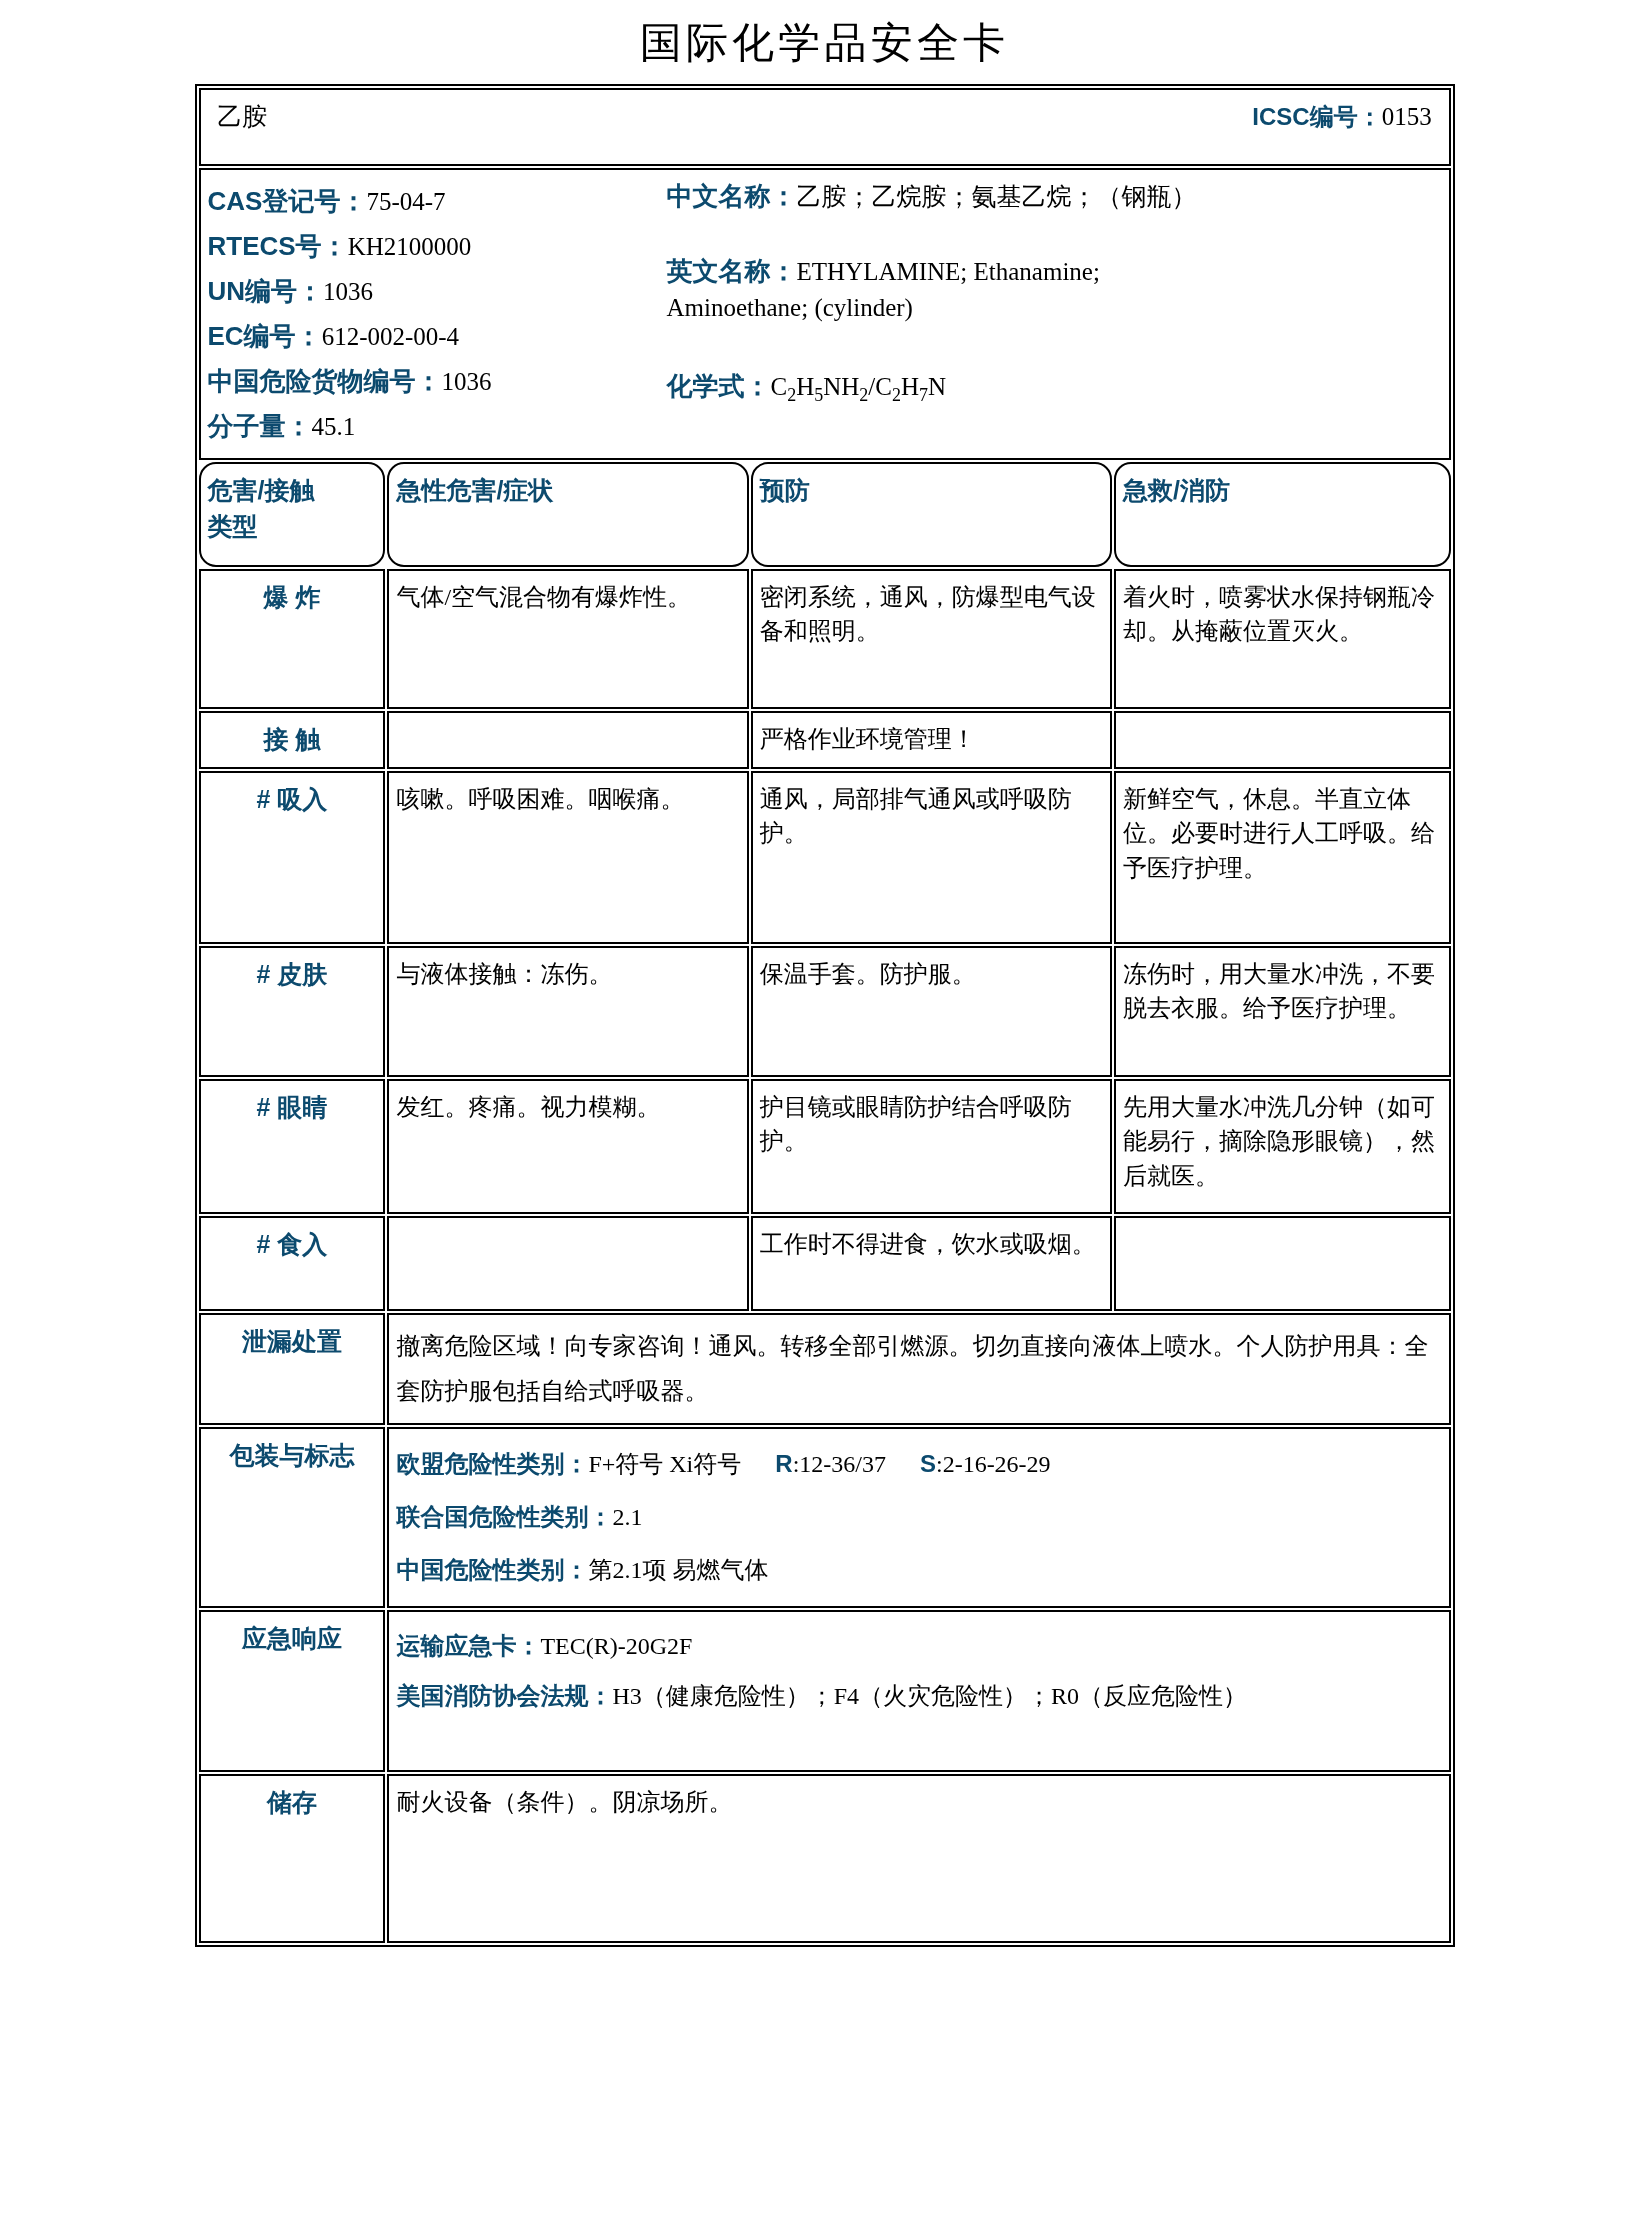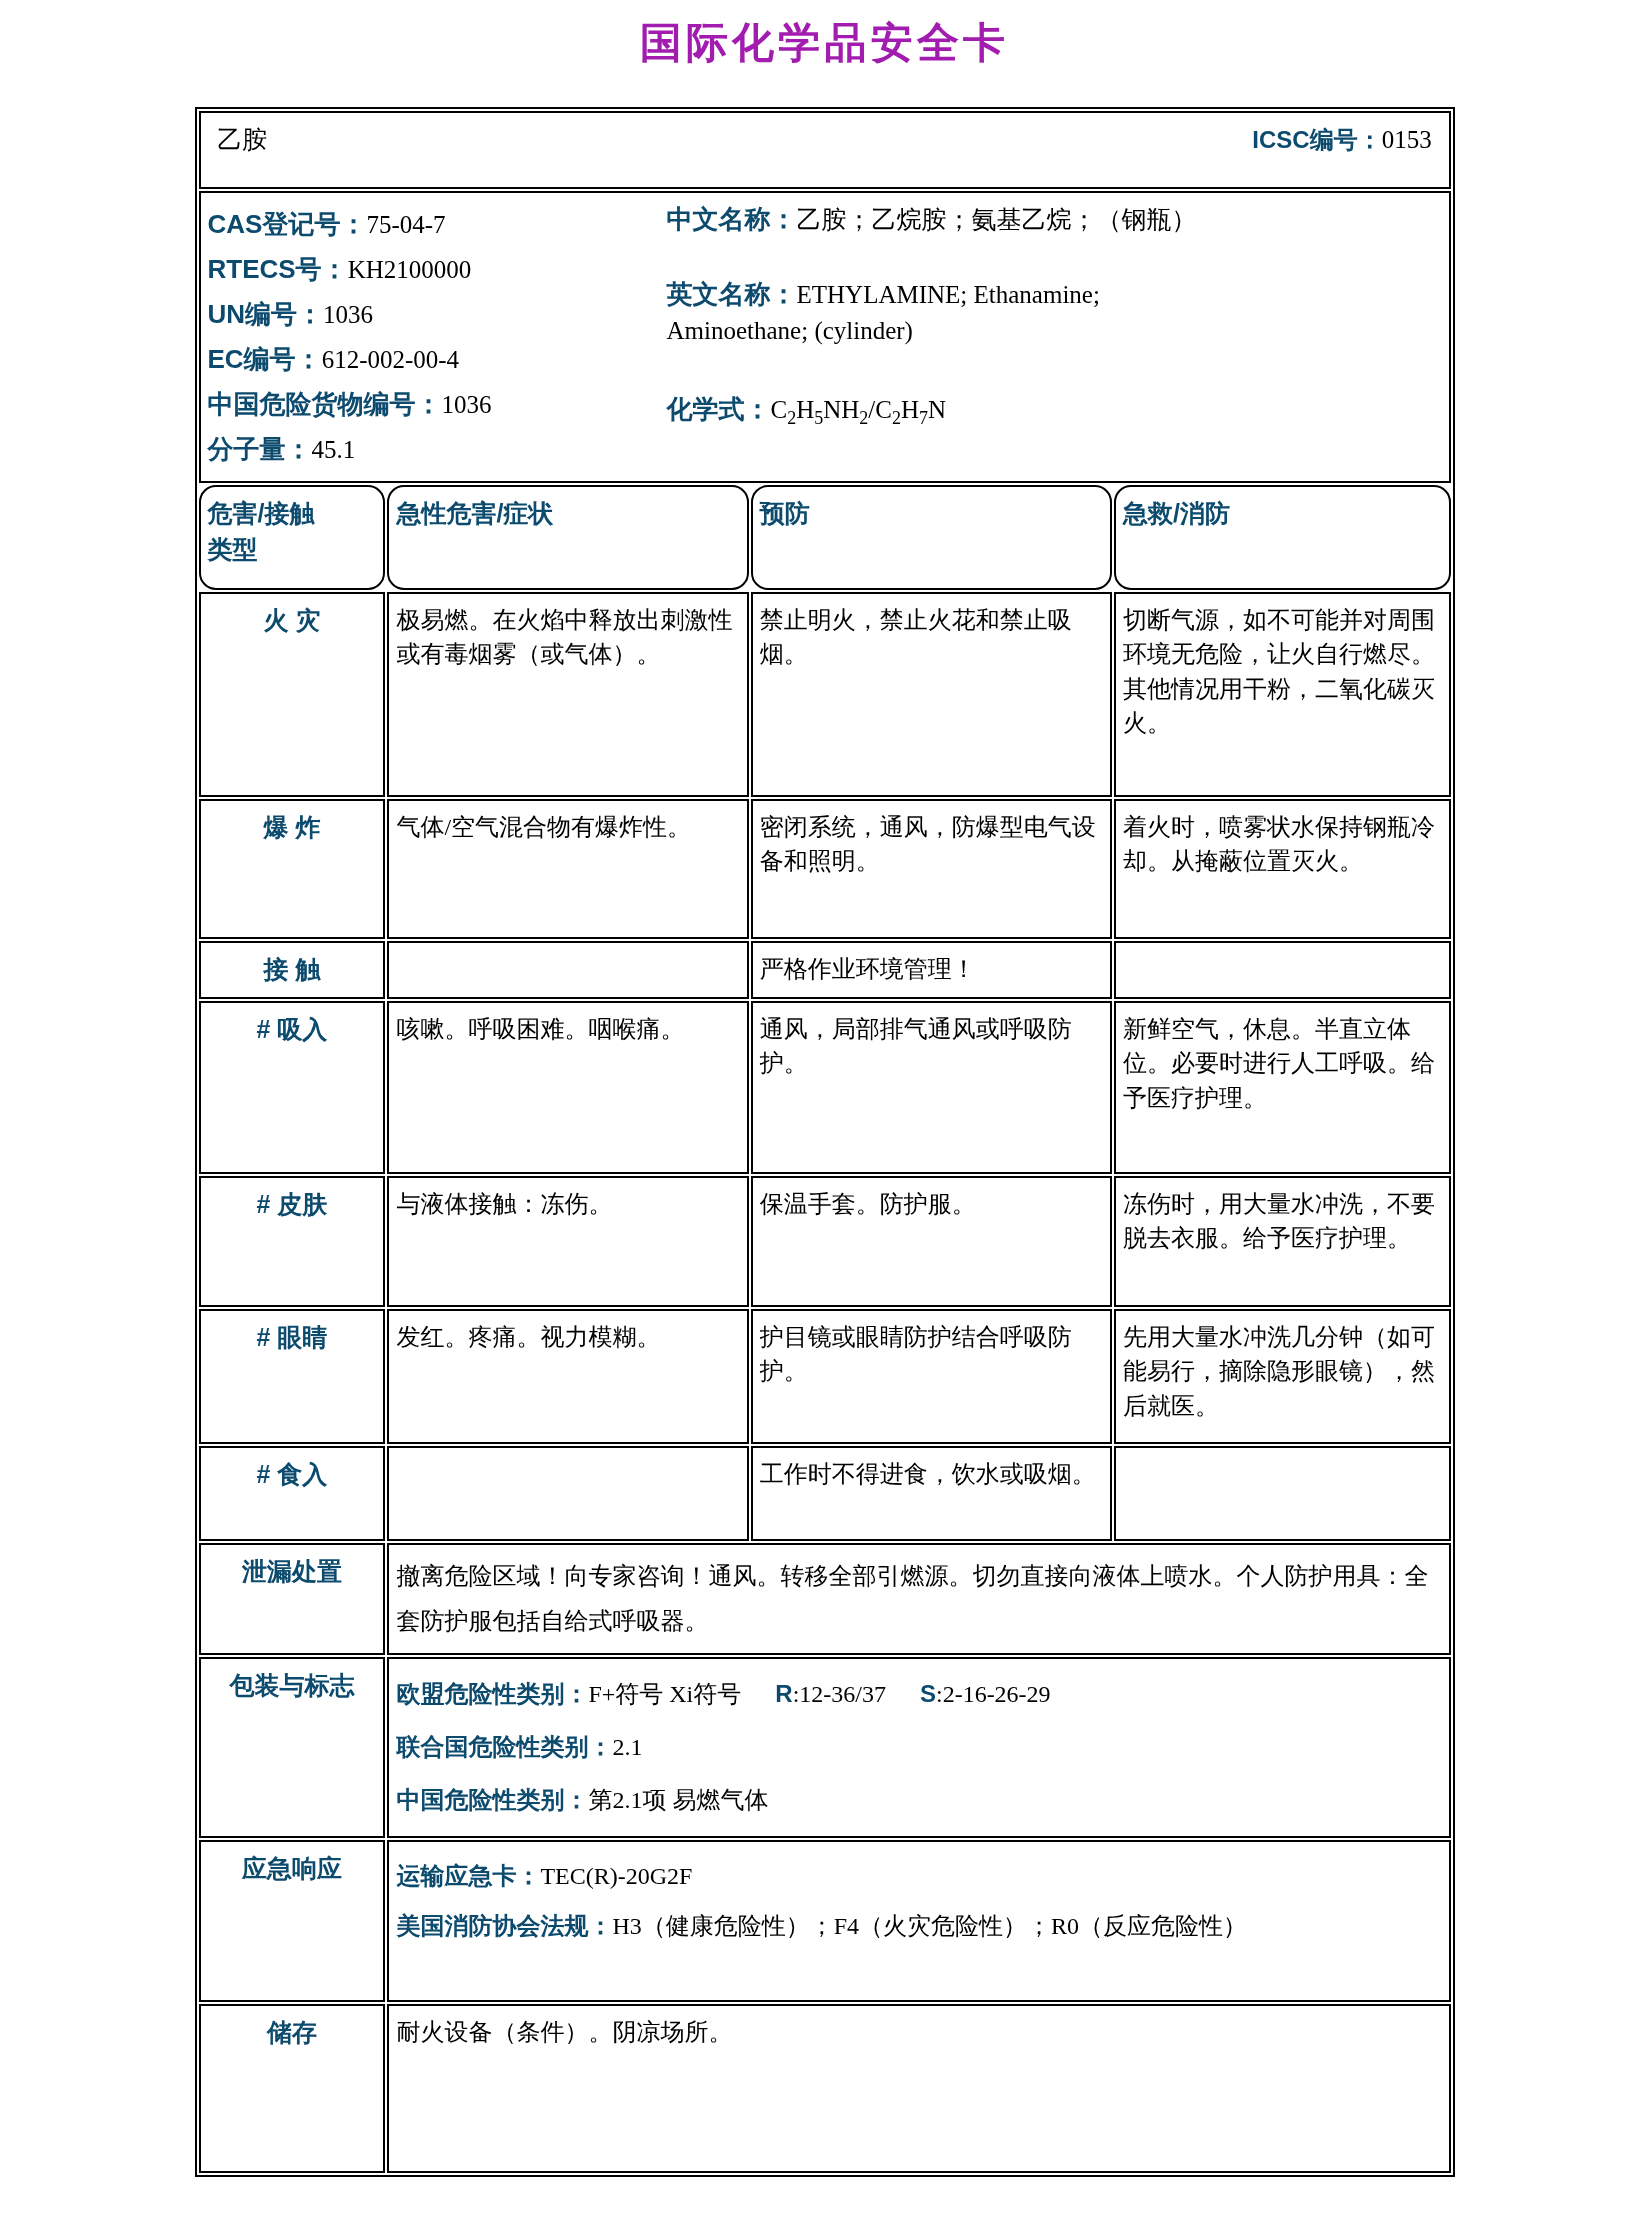--- a/index.html
+++ b/index.html
@@ -7,26 +7,26 @@
     padding: 0;
     background: #ffffff;
   }
   body {
     width: 1649px;
     height: 2216px;
     font-family: "Liberation Serif", serif;
     color: #000000;
   }
   .page-title {
-    margin: 18px 0 39px 0;
+    margin: 18px 0 16px 0;
     text-align: center;
-    color: #a21caf;
+    color: #000000;
     font-size: 42px;
     line-height: 1.2;
-    font-weight: bold;
+    font-weight: normal;
     letter-spacing: 4.2px;
     font-family: "Liberation Serif", serif;
   }
   table.card {
     width: 1260px;
     margin: 0 auto;
     border: 2.1px solid #000;
     border-collapse: separate;
     border-spacing: 2.8px;
     table-layout: fixed;
@@ -141,26 +141,20 @@
     </td>
   </tr>
 
   <tr class="row-hdr">
     <td><span class="blue"><span>危害/接触</span><br><span>类型</span></span></td>
     <td><span class="blue">急性危害/症状</span></td>
     <td><span class="blue">预防</span></td>
     <td><span class="blue">急救/消防</span></td>
   </tr>
 
-  <tr class="r-fire">
-    <td class="label-cell"><span class="blue">火 灾</span></td>
-    <td>极易燃。在火焰中释放出刺激性或有毒烟雾（或气体）。</td>
-    <td>禁止明火，禁止火花和禁止吸烟。</td>
-    <td>切断气源，如不可能并对周围环境无危险，让火自行燃尽。其他情况用干粉，二氧化碳灭火。</td>
-  </tr>
 
   <tr class="r-expl">
     <td class="label-cell"><span class="blue">爆 炸</span></td>
     <td>气体/空气混合物有爆炸性。</td>
     <td>密闭系统，通风，防爆型电气设备和照明。</td>
     <td>着火时，喷雾状水保持钢瓶冷却。从掩蔽位置灭火。</td>
   </tr>
 
   <tr class="r-cont">
     <td class="label-cell"><span class="blue">接 触</span></td>

